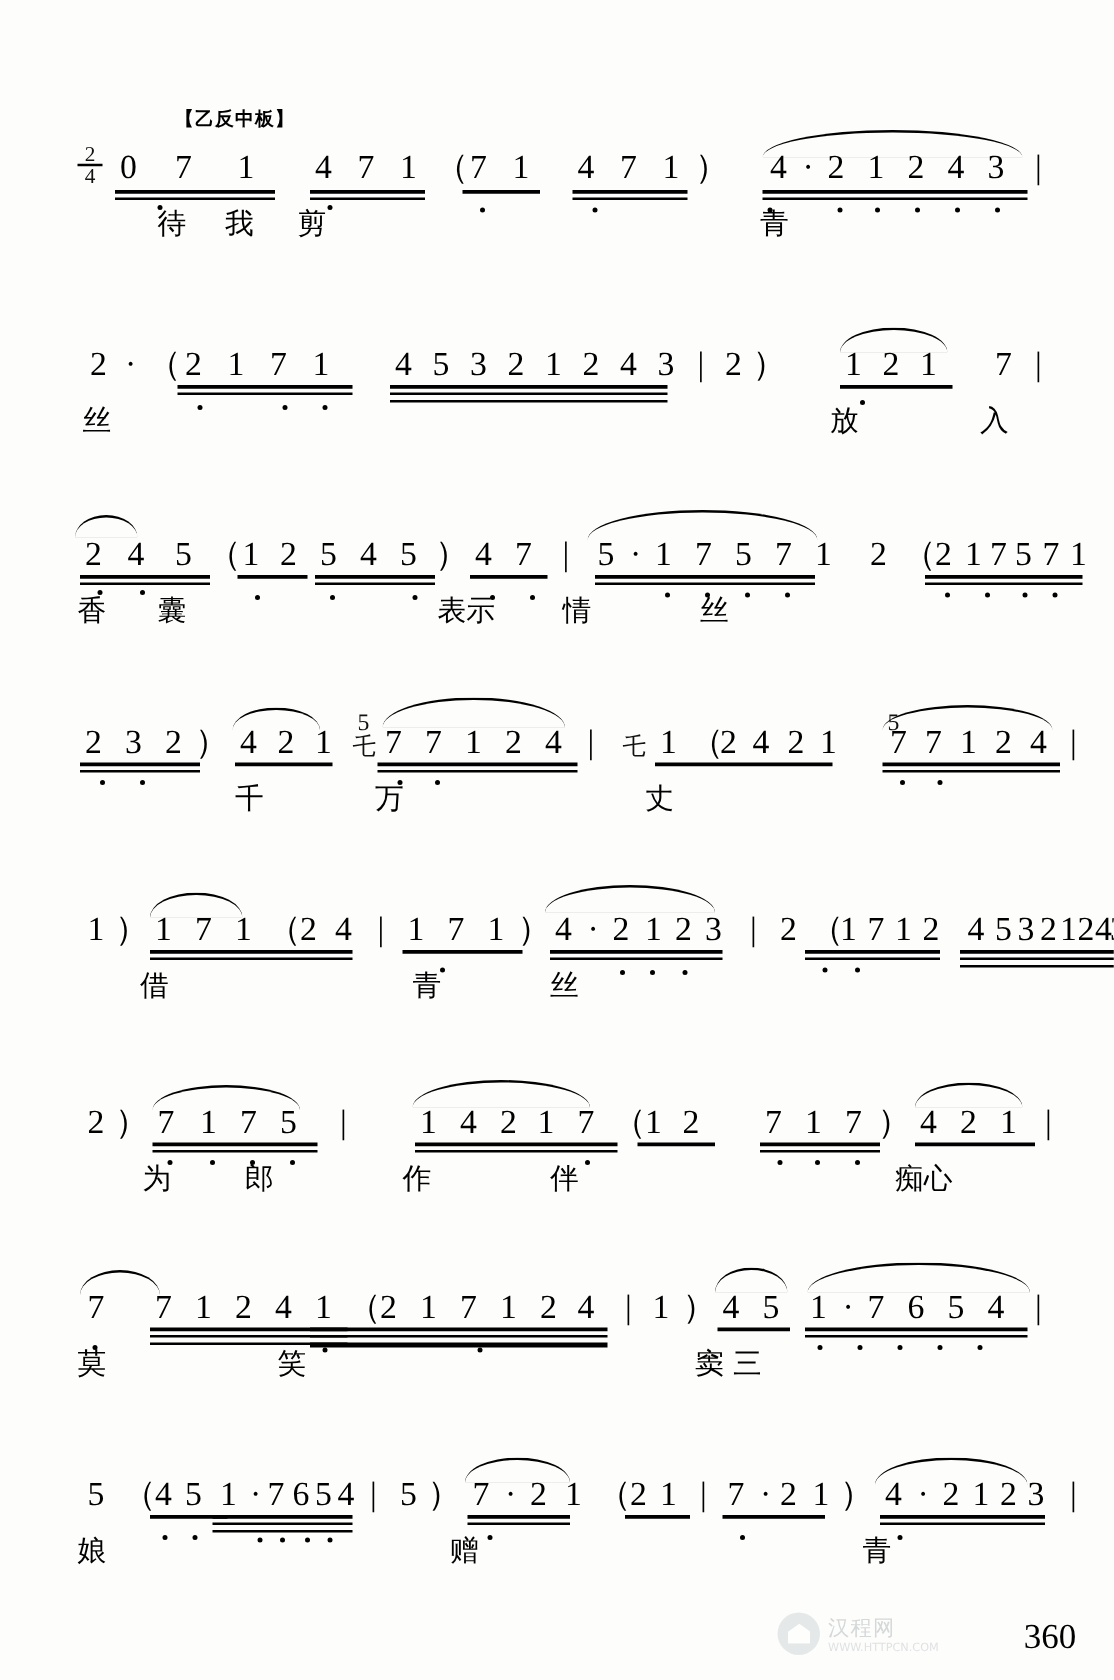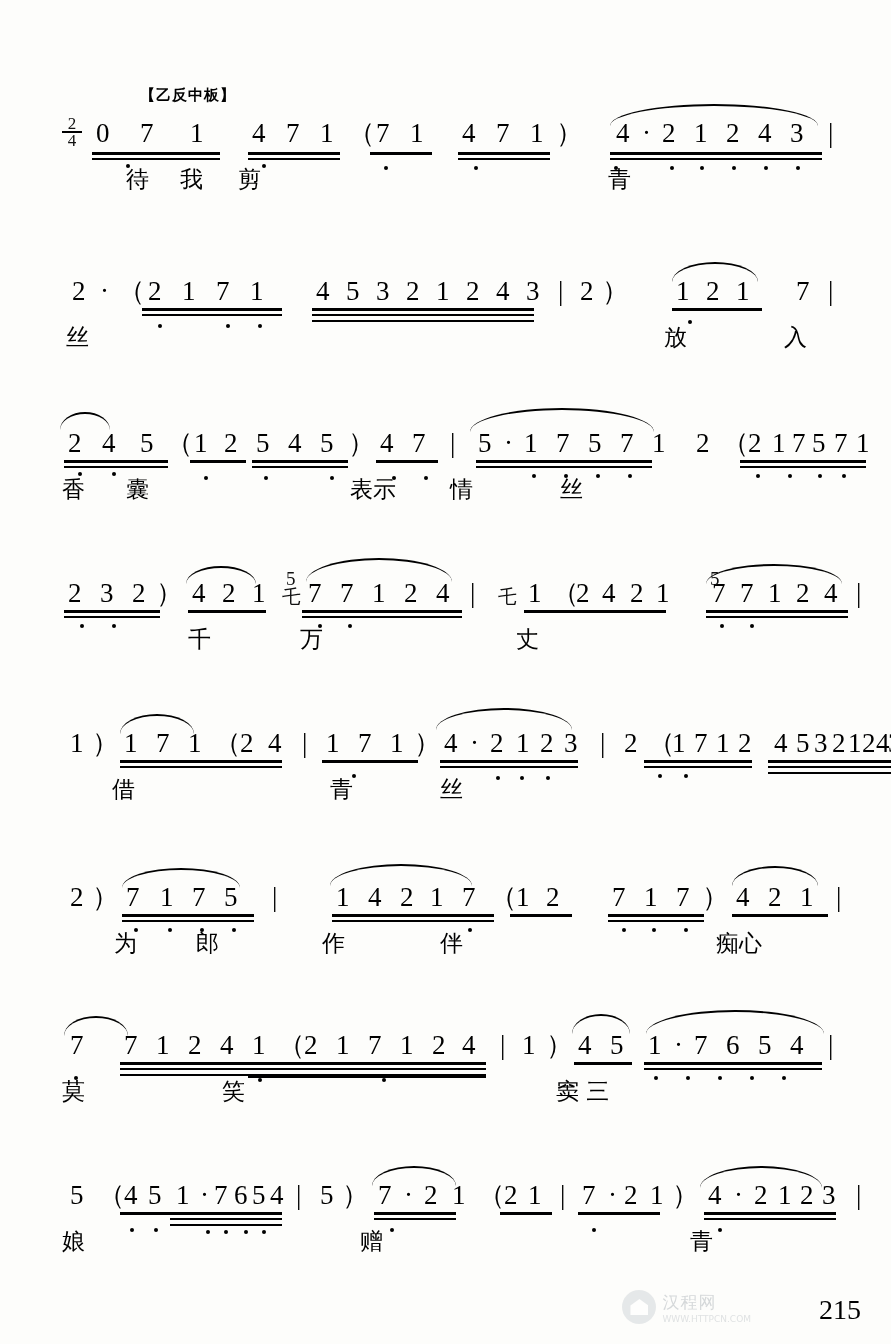--- a/index.html
+++ b/index.html
@@ -622,21 +622,21 @@
       <div class="dot" style="left: 154px; top: 1228px;"></div>
       <div class="dot" style="left: 206px; top: 1230px;"></div>
       <div class="dot" style="left: 224px; top: 1230px;"></div>
       <div class="dot" style="left: 244px; top: 1230px;"></div>
       <div class="dot" style="left: 262px; top: 1230px;"></div>
       <div class="dot" style="left: 390px; top: 1228px;"></div>
       <div class="dot" style="left: 592px; top: 1228px;"></div>
       <div class="dot" style="left: 718px; top: 1228px;"></div>
     </div>
 
-  <div class="pageno">215</div>
+  <div class="pageno">360</div>
 
   <div class="wm">
     <div class="wm-circle"></div>
     <div>
       <div class="wm-text">汉程网</div>
       <div class="wm-sub">WWW.HTTPCN.COM</div>
     </div>
   </div>
 
 </div>

